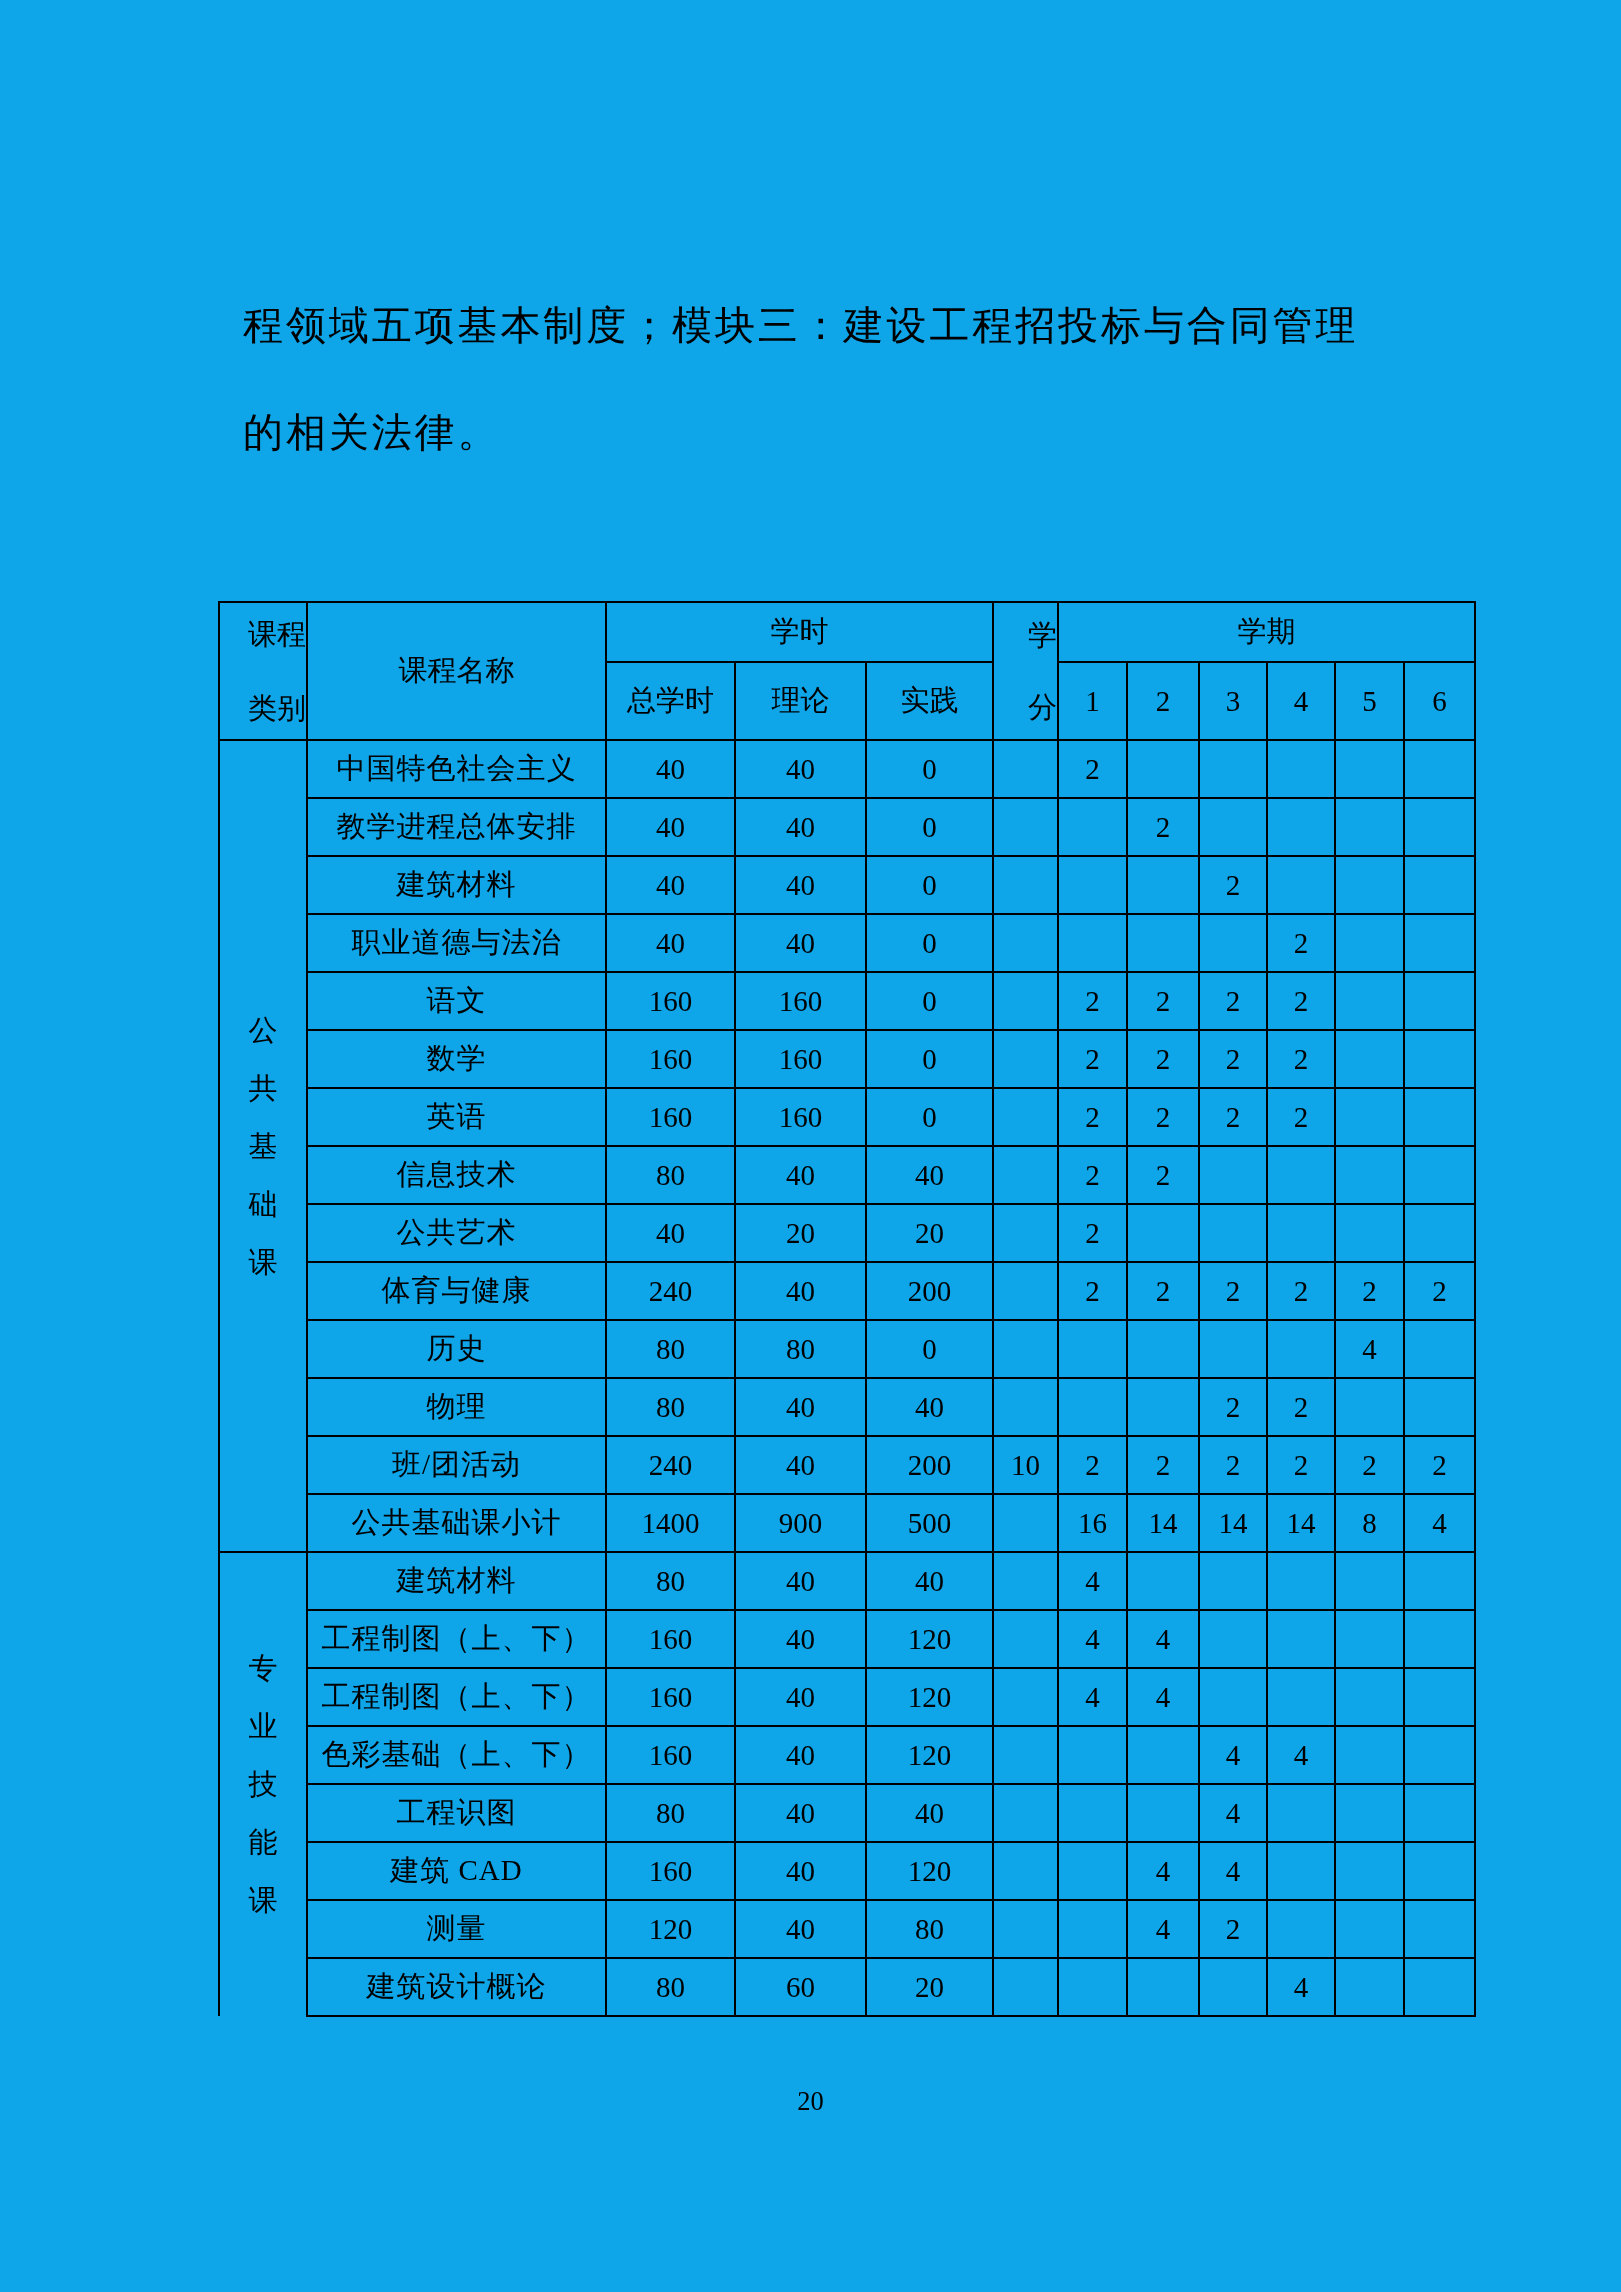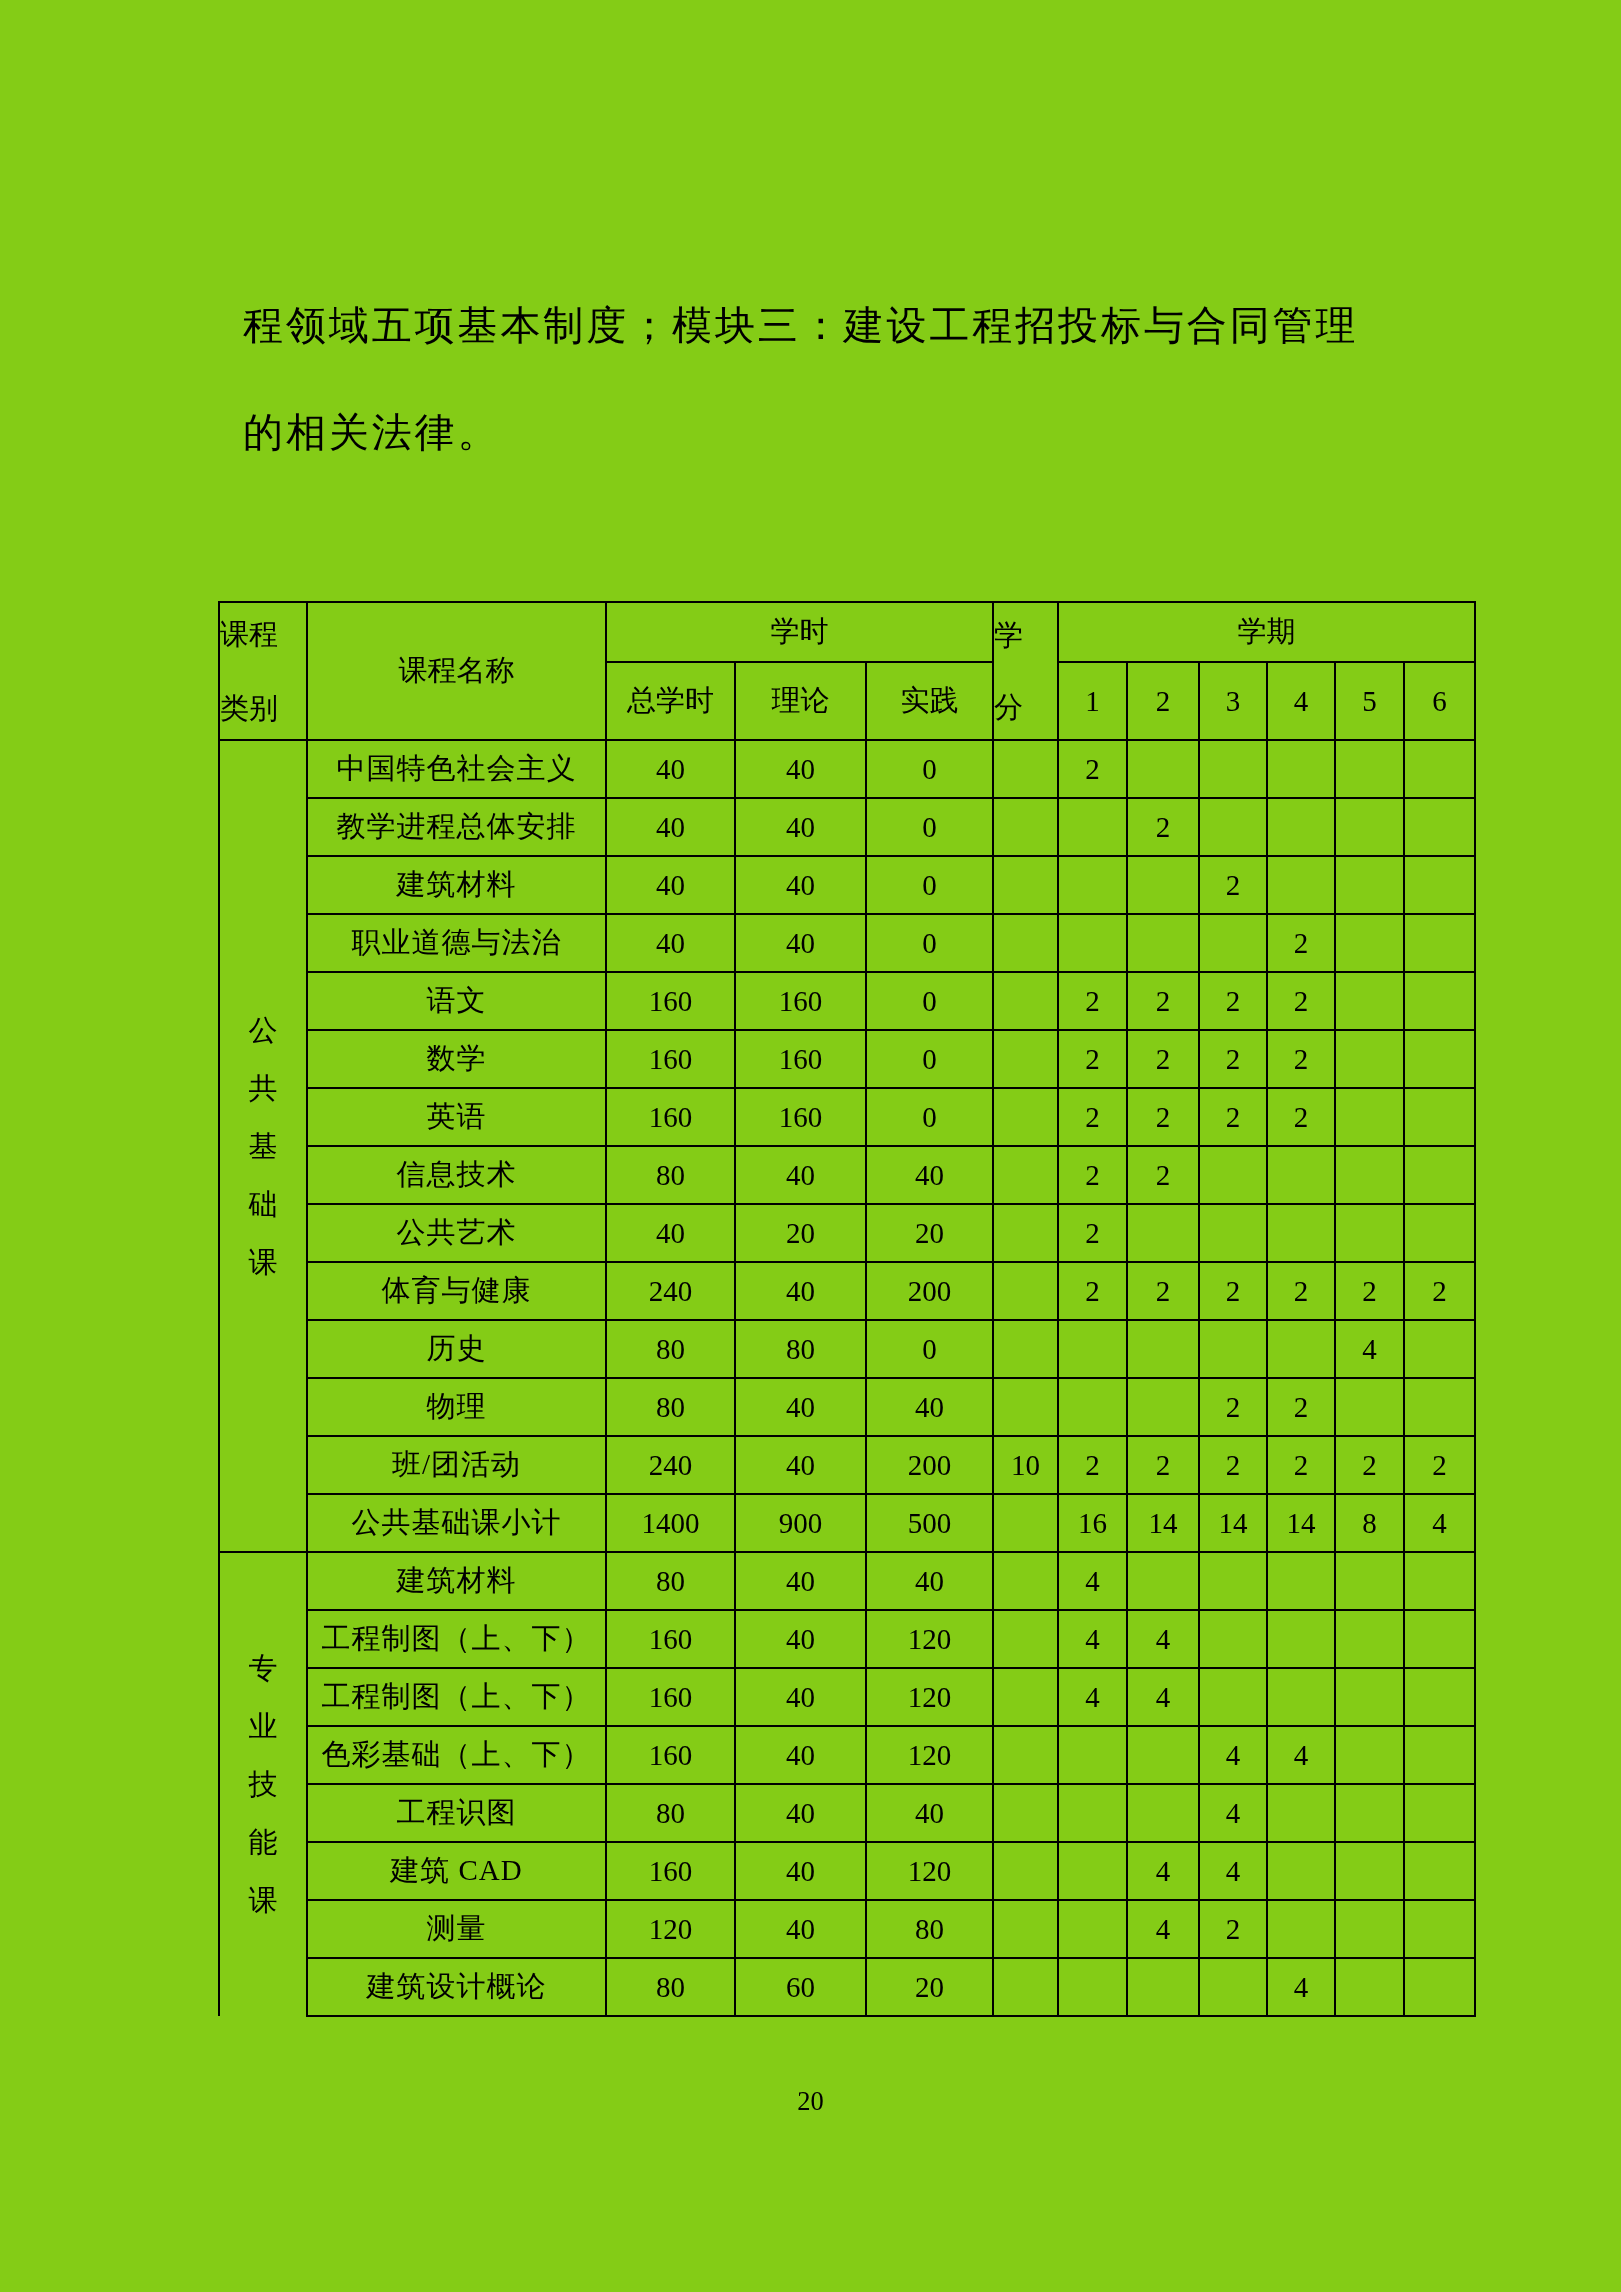--- a/index.html
+++ b/index.html
@@ -1,19 +1,19 @@
 <!DOCTYPE html>
 <html><head>
 <meta charset="utf-8">
 <style>
   html,body { margin:0; padding:0; background:#888; }
   .page {
     position:relative;
     width:1621px; height:2293px;
-    background:#84cc16;
+    background:#0ea5e9;
     color:#000;
     font-family:"Liberation Serif","DejaVu Serif",serif;
     overflow:hidden;
   }
   .para-line {
     position:absolute; left:243px;
     font-size:40px; letter-spacing:2.9px;
     white-space:nowrap; color:#000;
   }
   .para-line.l1 { top:298px; }
@@ -44,21 +44,21 @@
   tbody.sec-last tr.row-last td { border-bottom-width:2.9px; }
   
   tbody.sec-first-after tr:first-child td { border-top-width:2.9px; }
   
   tbody.sec-last td.cat-cell { border-bottom:none; }
 
   thead tr.h1 { height:60px; }
   thead tr.h2 { height:78px; }
   tbody tr { height:58px; }
 
-  .two-line { display:flex; flex-direction:column; align-items:flex-start; justify-content:center; gap:45px; line-height:1; }
+  .two-line { display:flex; flex-direction:column; align-items:flex-end; justify-content:center; gap:45px; line-height:1; }
   .two-line.tight { gap:43px; }
   .vert-label { display:flex; flex-direction:column; align-items:center; justify-content:center; gap:29px; line-height:1; }
   td.name-cell { letter-spacing:1px; }
   .page-number {
     position:absolute; left:0; top:2086px; width:100%;
     text-align:center; font-size:26.5px; color:#000;
   }
 </style>
 </head>
 <body>

